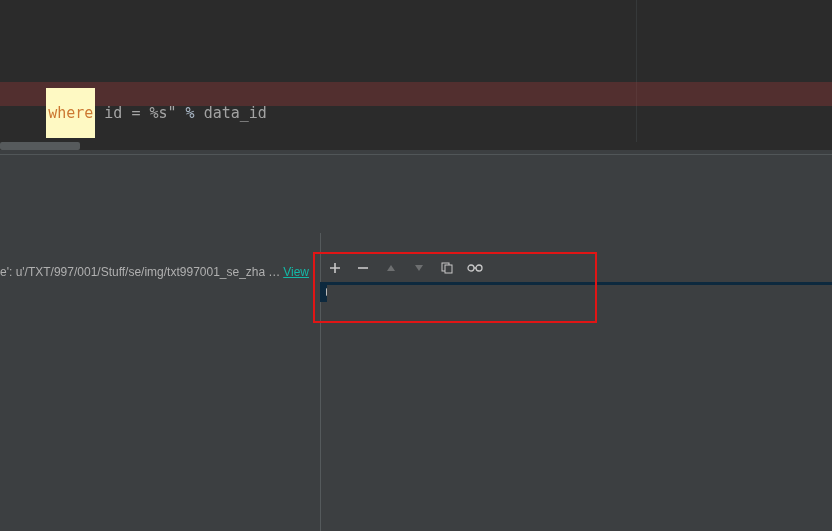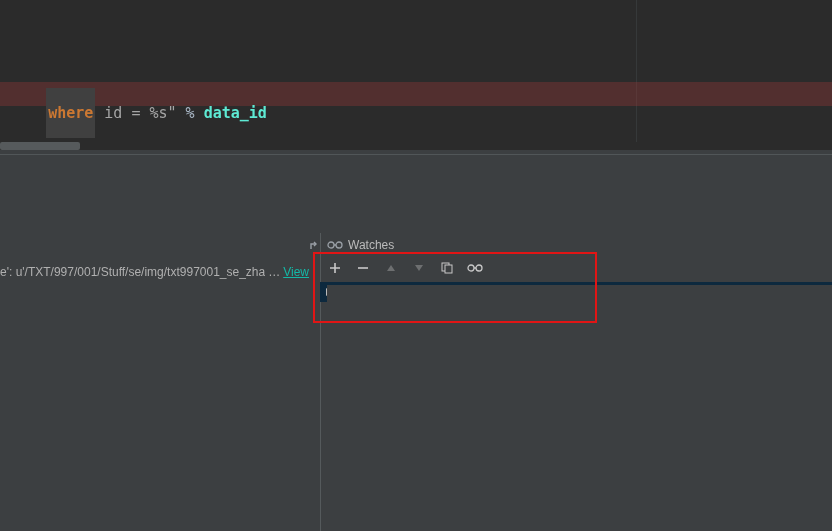--- a/index.html
+++ b/index.html
@@ -45,28 +45,27 @@
   .editor .code-line {
     position: absolute;
     left: 10px;
     top: 86px;
     font-family: "Consolas", "DejaVu Sans Mono", monospace;
     font-size: 15px;
     white-space: pre;
     z-index: 2;
   }
   .editor .code-line .kw {
-    background: #404040;
+    background: #fef9c3;
     color: #cc7832;
     padding: 16px 2px;
-    font-weight: bold;
   }
   .editor .code-line .str  { color: #a6a6a6; }
   .editor .code-line .op   { color: #a9b7c6; }
-  .editor .code-line .name { color: #5eead4; font-weight: bold; }
+  .editor .code-line .name { color: #a3a3a3; }
 
   
   .editor-scroll {
     position: absolute;
     left: 0;
     top: 142px;
     width: 832px;
     height: 8px;
     background: #2b2b2b;
   }
@@ -253,36 +252,20 @@
 <div class="editor-scroll">
   <div class="thumb"></div>
 </div>
 <div class="gap"></div>
 
 <div class="debug-panel">
   <div class="debug-body">
 
     <div class="vsep" style="left:320px; top:78px; height:300px;"></div>
 
-    <div class="watches-header">
-      <span class="header-icon">
-        <svg width="12" height="10" viewBox="0 0 12 10">
-          <path d="M1 9 L1 4 L6 4" stroke="#9aa0a6" stroke-width="1.4" fill="none"></path>
-          <path d="M4 2 L6 4 L4 6" stroke="#9aa0a6" stroke-width="1.4" fill="none"></path>
-        </svg>
-      </span>
-      <span class="header-icon">
-        <svg width="16" height="10" viewBox="0 0 16 10">
-          <circle cx="4" cy="5" r="3" stroke="#9aa0a6" stroke-width="1.3" fill="none"></circle>
-          <circle cx="12" cy="5" r="3" stroke="#9aa0a6" stroke-width="1.3" fill="none"></circle>
-          <line x1="7" y1="5" x2="9" y2="5" stroke="#9aa0a6" stroke-width="1.3"></line>
-        </svg>
-      </span>
-      <span>Watches</span>
-    </div>
 
     <div class="watches-toolbar">
       <span class="tbtn">
         <svg width="12" height="12" viewBox="0 0 12 12">
             <path d="M6 1v10M1 6h10" stroke="#c8c8c8" stroke-width="1.6"></path>
           </svg>
       </span>
       <span class="tbtn">
         <svg width="12" height="12" viewBox="0 0 12 12">
             <path d="M1 6h10" stroke="#c8c8c8" stroke-width="1.6"></path>

